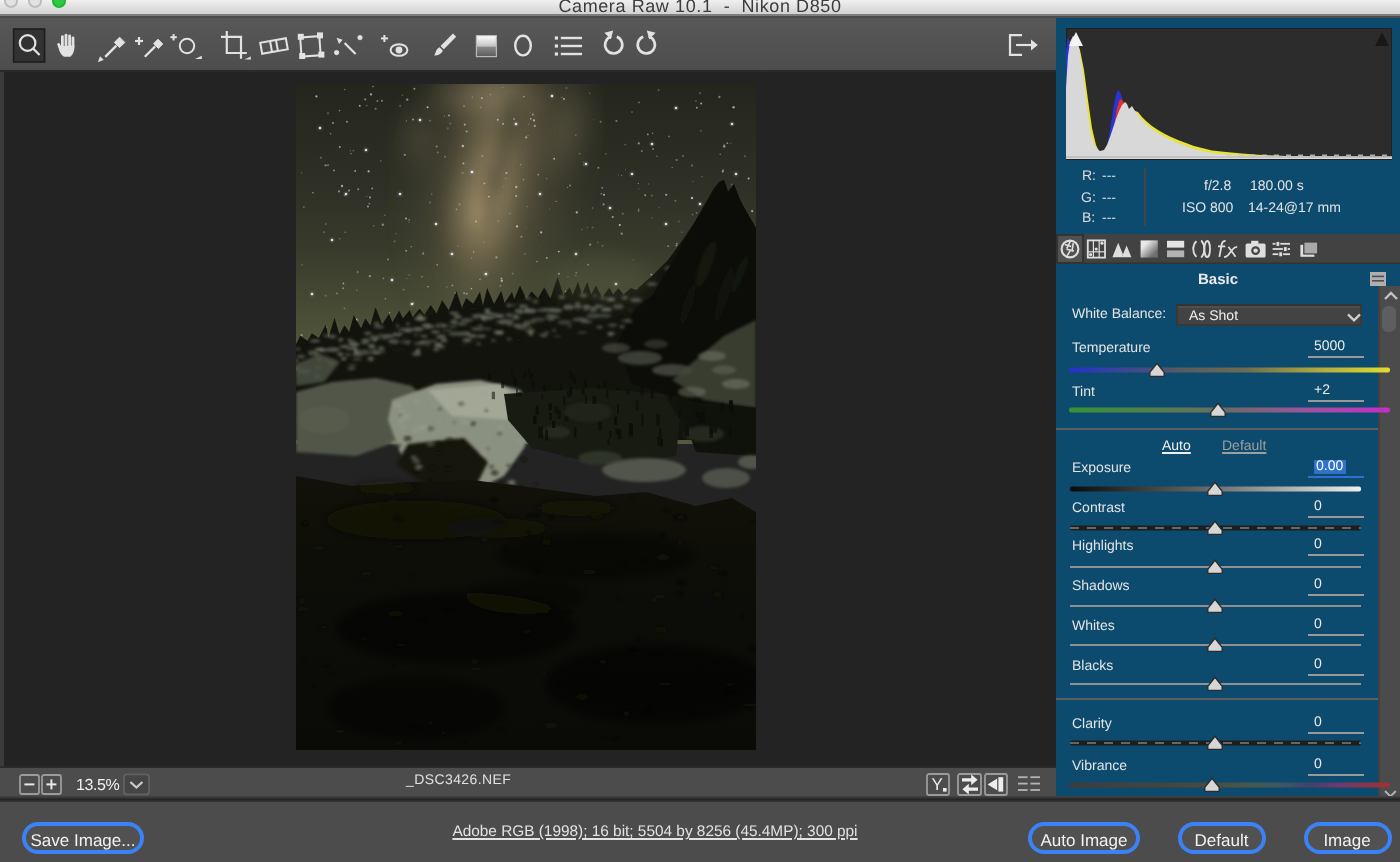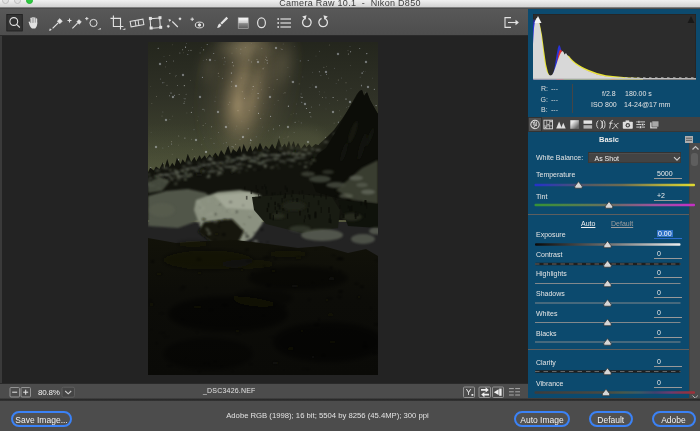--- a/index.html
+++ b/index.html
@@ -1364,22 +1364,22 @@
 </g>
 <g stroke="#b4b4b4" stroke-width="0.9">
 <line x1="509" y1="4.6" x2="513.8" y2="4.6"></line>
         <line x1="515.2" y1="4.6" x2="520" y2="4.6"></line>
 <line x1="509" y1="7.8" x2="513.8" y2="7.8"></line>
         <line x1="515.2" y1="7.8" x2="520" y2="7.8"></line>
 <line x1="509" y1="11" x2="513.8" y2="11"></line>
         <line x1="515.2" y1="11" x2="520" y2="11"></line>
 </g>
 </svg>
-<div class="lbl" style="left:38px;top:3.6px;font-size:8px;letter-spacing:-0.2px;color:#f0f0f0">80.8%</div>
+<div class="lbl" style="left:38px;top:3.6px;font-size:8px;letter-spacing:-0.2px;color:#f0f0f0">13.5%</div>
 <div class="lbl" style="left:203px;top:3.2px;color:#e0e0e0;letter-spacing:0.2px">_DSC3426.NEF</div>
   </div>
 <div class="abs" id="sep"></div>
 <div class="abs" id="bottombar">
     <div class="btn" style="left:11px;top:9.5px;width:61px;line-height:15px">Save Image...</div>
-<div class="abs" style="left:0;top:11px;width:655px;text-align:center;font-size:7.7px;line-height:8.5px"><span style="color:#e2e2e2;">Adobe RGB (1998); 16 bit; 5504 by 8256 (45.4MP); 300 ppi</span></div>
+<div class="abs" style="left:0;top:11px;width:655px;text-align:center;font-size:7.7px;line-height:8.5px"><span style="color:#e2e2e2;text-decoration:underline">Adobe RGB (1998); 16 bit; 5504 by 8256 (45.4MP); 300 ppi</span></div>
 <div class="btn" style="left:514px;top:9.5px;width:56px;line-height:15px">Auto Image</div>
 <div class="btn" style="left:588.5px;top:9.5px;width:44.5px;line-height:15px">Default</div>
-<div class="btn" style="left:651.5px;top:9.5px;width:44px;line-height:15px">Adobe</div>
+<div class="btn" style="left:651.5px;top:9.5px;width:44px;line-height:15px">Image</div>
   </div>
 </body></html>

